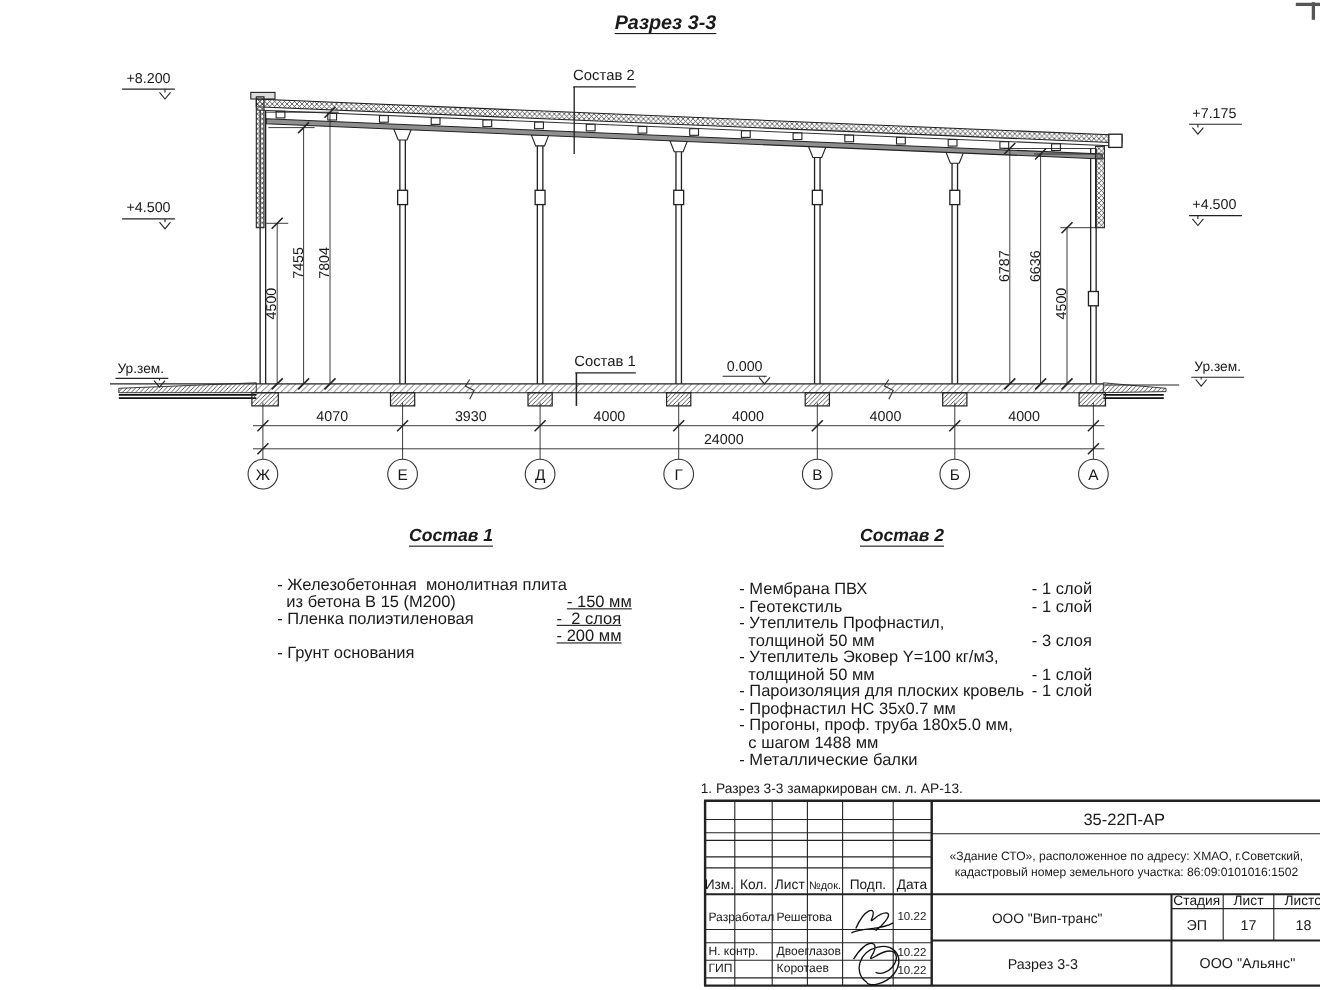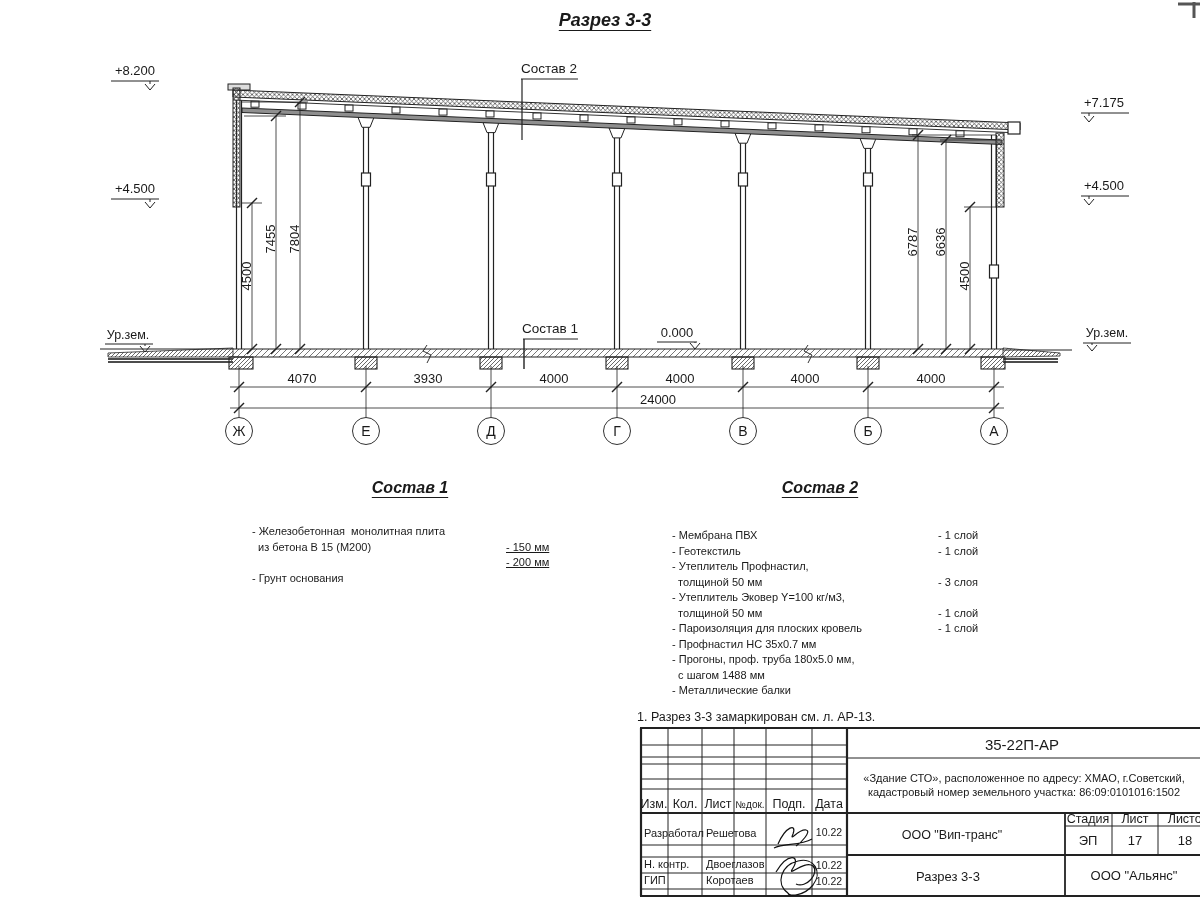--- a/index.html
+++ b/index.html
@@ -4,21 +4,21 @@
 <style>
   html,body{margin:0;padding:0;background:#fff;}
   body{width:1200px;height:900px;position:relative;overflow:hidden;
        font-family:"Liberation Sans", sans-serif;color:#1a1a1a;}
   .abs{position:absolute;}
   #main-title{left:505px;top:10px;width:200px;text-align:center;
       font-size:18px;font-style:italic;font-weight:bold;}
   #main-title span{text-decoration:underline;text-underline-offset:4px;}
   .sostav-heading{width:176px;text-align:center;font-size:16px;font-style:italic;font-weight:bold;}
   .sostav-heading span{text-decoration:underline;text-underline-offset:4px;}
-  .sostav-list{font-size:11px;line-height:15.5px;}
+  .sostav-list{font-size:15px;line-height:15.5px;}
   .s-row{display:flex;align-items:flex-end;}
   .s-lines{white-space:pre;}
   .s-value{white-space:pre;margin-left:auto;}
   #sostav1-list{left:252px;top:524px;width:310px;}
   #sostav1-list .s-value{width:56px;text-decoration:underline;}
   #sostav2-list{left:672px;top:528px;width:318px;}
   #sostav2-list .s-value{width:52px;}
   svg{position:absolute;left:0;font-family:"Liberation Sans", sans-serif;}
   svg text{fill:#1a1a1a;}
 </style>
@@ -277,20 +277,24 @@
 </div>
 
 <div id="sostav1-list" class="abs sostav-list">
 
     <div class="s-row">
       <div class="s-lines"><div>- Железобетонная  монолитная плита</div><div>  из бетона В 15 (М200)</div></div>
       <div class="s-value">- 150 мм</div>
     </div>
 
 
+    <div class="s-row">
+      <div class="s-lines"><div>- Пленка полиэтиленовая</div></div>
+      <div class="s-value">-  2 слоя</div>
+    </div>
 
     <div class="s-row">
       <div class="s-value">- 200 мм</div>
     </div>
 
     <div class="s-row">
       <div class="s-lines"><div>- Грунт основания</div></div>
       <div class="s-value"></div>
     </div>
   </div>

